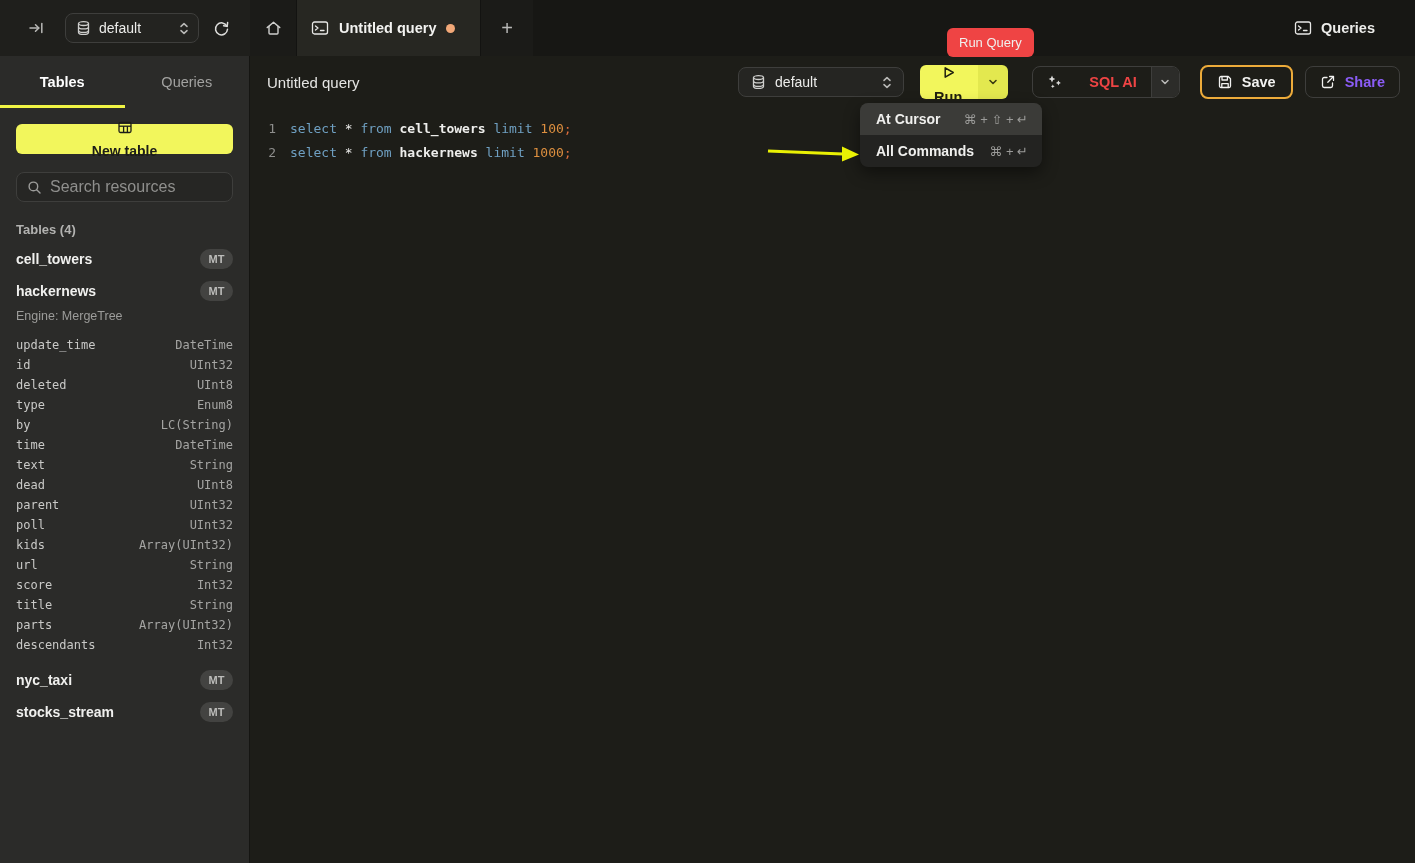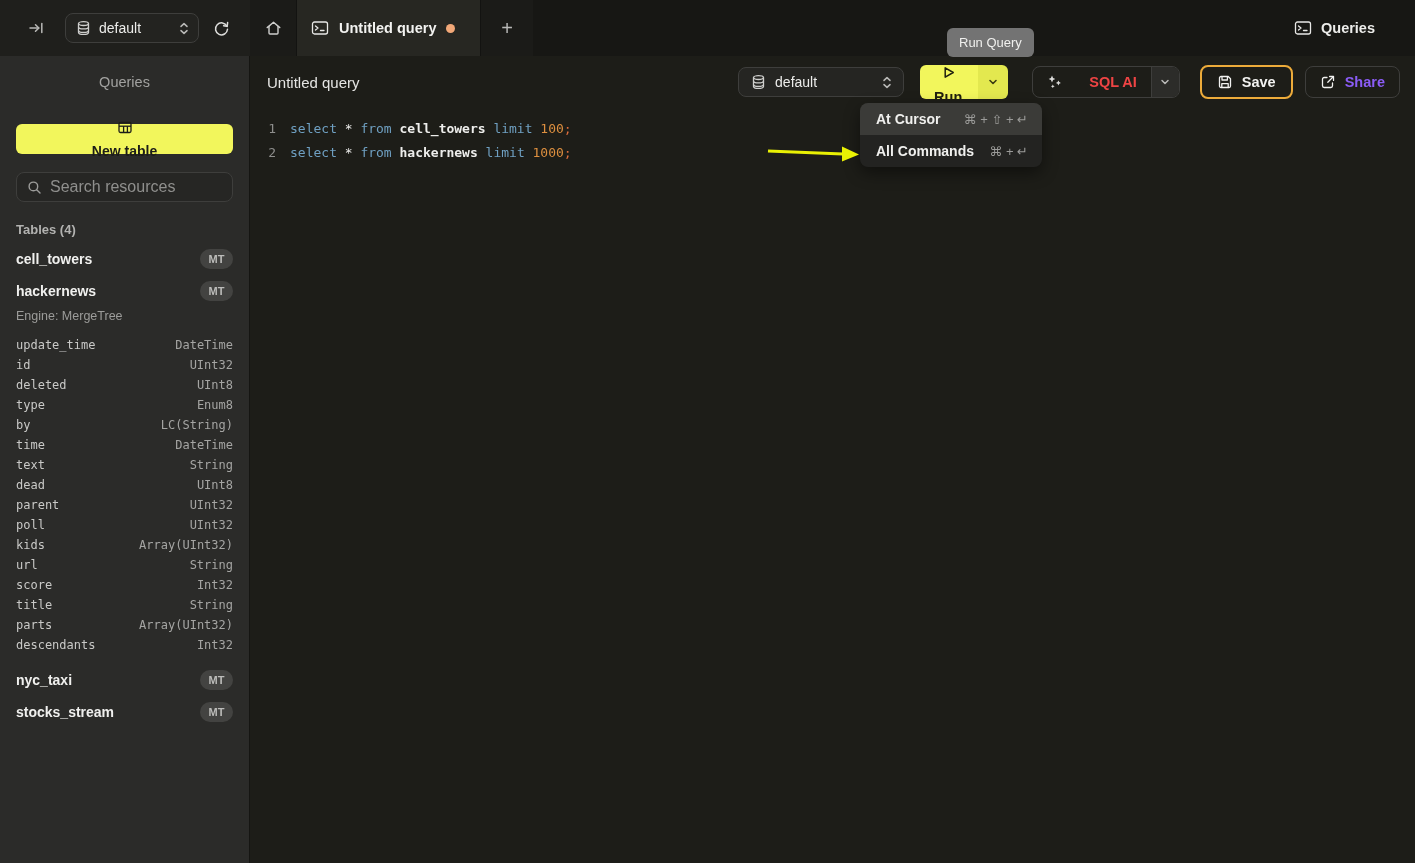--- a/index.html
+++ b/index.html
@@ -123,21 +123,21 @@
   .code { margin-left:14px; white-space:pre; }
   .tok-kw { color:#6fa0c2; }
   .tok-plain { color:#ededeb; }
   .tok-id { color:#ededeb; font-weight:700; }
   .tok-num { color:#dd8f3f; }
   .tok-semi { color:#dd6e3c; }
   .g { margin-left:7.8px; }
 
   
   .tooltip {
-    position:absolute; left:947px; top:28px; height:29px; background:#737373; border-radius:6px;
+    position:absolute; left:947px; top:28px; height:29px; background:#ef4444; border-radius:6px;
     display:flex; align-items:center; padding:0 12px; font-size:13px; color:#f0f0ee; z-index:30;
   }
   .run-menu {
     position:absolute; left:860px; top:103px; width:182px; background:#232321; border-radius:8px;
     overflow:hidden; z-index:40; box-shadow:0 6px 16px rgba(0,0,0,.45);
   }
   .menu-item { height:32px; display:flex; align-items:center; justify-content:space-between;
     padding:0 14px 0 16px; cursor:pointer; }
   .menu-item.highlight { background:#3b3b38; }
   .menu-item .m-label { font-size:14px; font-weight:600; color:#f0f0ee; white-space:nowrap; }
@@ -223,20 +223,23 @@
       </span>
       <span>Queries</span>
     </button>
   </div>
 </div>
 
 <div class="content">
 
   <div class="sidebar">
     <div class="sidebar-tabs">
+      <button class="s-tab active">
+        <span>Tables</span>
+      </button>
       <button class="s-tab">
         <span>Queries</span>
       </button>
     </div>
 
     <div class="sidebar-body">
       <button class="new-table-btn">
         <span>
           <svg width="16" height="15" viewBox="0 0 16 15" fill="none" stroke="#1c1c18" stroke-width="1.3">
             <rect x="2" y="2.5" width="12" height="10" rx="1.5"></rect>

